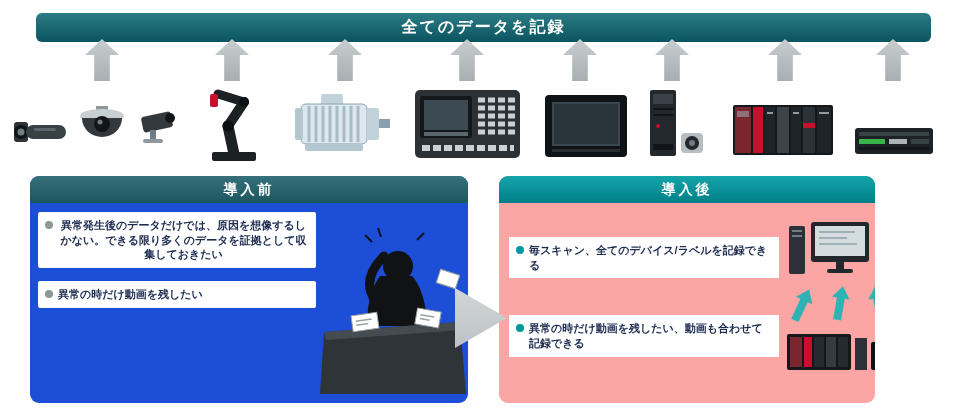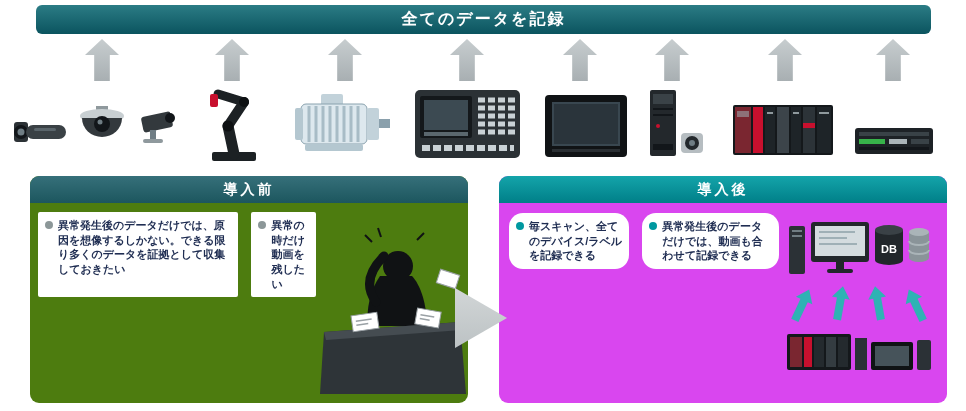--- a/index.html
+++ b/index.html
@@ -2,48 +2,48 @@
 <html><head>
 <meta charset="utf-8">
 <style>
   html,body { margin:0; padding:0; background:#fff; }
   .stage {
     position:relative; width:966px; height:411px; background:#fff;
     font-family:"Liberation Sans", sans-serif; overflow:hidden;
   }
   
   .banner {
-    position:absolute; left:36px; top:5px; width:895px; height:29px;
+    position:absolute; left:36px; top:13px; width:895px; height:29px;
     border-radius:6px; background:linear-gradient(#2b7c85,#0b545f);
     display:flex; align-items:center; justify-content:center;
     color:#fff; font-weight:bold; font-size:16px; letter-spacing:2px;
   }
   
   .up-arrow {
     position:absolute; top:39px; width:34px; height:42px;
     background:linear-gradient(#c7cdcf,#a8afb2);
     clip-path:polygon(50% 0,100% 38%,73% 38%,73% 100%,27% 100%,27% 38%,0 38%);
   }
   .device { position:absolute; }
   
   .panel { position:absolute; top:176px; height:227px; border-radius:9px; overflow:hidden; }
-  .panel.before { left:30px;  width:438px; background:#4d7c0f; }
-  .panel.after  { left:499px; width:448px; background:#d946ef; }
+  .panel.before { left:30px;  width:438px; background:#1d4ed8;text-align:center; }
+  .panel.after  { left:499px; width:376px; background:#fca5a5; }
   .panel-header {
     height:27px; display:flex; align-items:center; justify-content:center;
     color:#fff; font-weight:bold; font-size:14px; letter-spacing:3px;
   }
   .panel.before .panel-header { background:linear-gradient(#36707a,#1c565e); }
   .panel.after  .panel-header { background:linear-gradient(#14a4aa,#007f88); }
-  .boxes { position:absolute; display:flex; flex-direction:row; }
+  .boxes { position:absolute; display:flex; flex-direction:column; }
   .panel.before .boxes { left:8px;  top:36px; width:278px; gap:13px; }
   .panel.after  .boxes { left:10px; top:37px; width:270px; gap:13px; }
   .wbox { background:#fff; padding:6px 7px; }
   .panel.before .wbox { border-radius:2px; }
-  .panel.after  .wbox { border-radius:14px; }
+  .panel.after  .wbox { border-radius:0;margin-top:24px; }
   .item-row { display:flex; gap:5px; }
   .item-row + .item-row { margin-top:18px; }
   .bullet { width:8px; height:8px; border-radius:50%; margin-top:3px; flex:0 0 auto; }
   .bullet.gray { background:#8c9798; }
   .bullet.teal { background:#0098a0; }
   .txt { font-size:11px; font-weight:bold; color:#1f2d52; line-height:1.33; }
   .illu { position:absolute; }
   
   .transition-arrow {
     position:absolute; left:455px; top:288px; width:52px; height:60px;
@@ -212,21 +212,21 @@
     <div class="boxes">
       <div class="wbox">
         <div class="item-row">
           <span class="bullet teal"></span>
           <span class="txt">毎スキャン、全てのデバイス/ラベルを記録できる</span>
         </div>
       </div>
       <div class="wbox">
         <div class="item-row">
           <span class="bullet teal"></span>
-          <span class="txt">異常発生後のデータだけでは、動画も合わせて記録できる</span>
+          <span class="txt">異常の時だけ動画を残したい、動画も合わせて記録できる</span>
         </div>
       </div>
     </div>
     <svg class="illu" style="left:286px;top:34px" width="150" height="188" viewBox="0 0 150 188">
       <rect x="4" y="16" width="16" height="48" rx="2" fill="#2b3136"></rect>
       <rect x="7" y="20" width="10" height="2" fill="#707d83"></rect>
         <rect x="7" y="25" width="10" height="2" fill="#707d83"></rect>
       <rect x="26" y="12" width="58" height="40" rx="3" fill="#22272b"></rect>
       <rect x="30" y="16" width="50" height="30" fill="#d4dcdf"></rect>
       <path d="M34 22 H70 M34 28 H62 M34 34 H72" stroke="#9fb0b6" stroke-width="2"></path>

